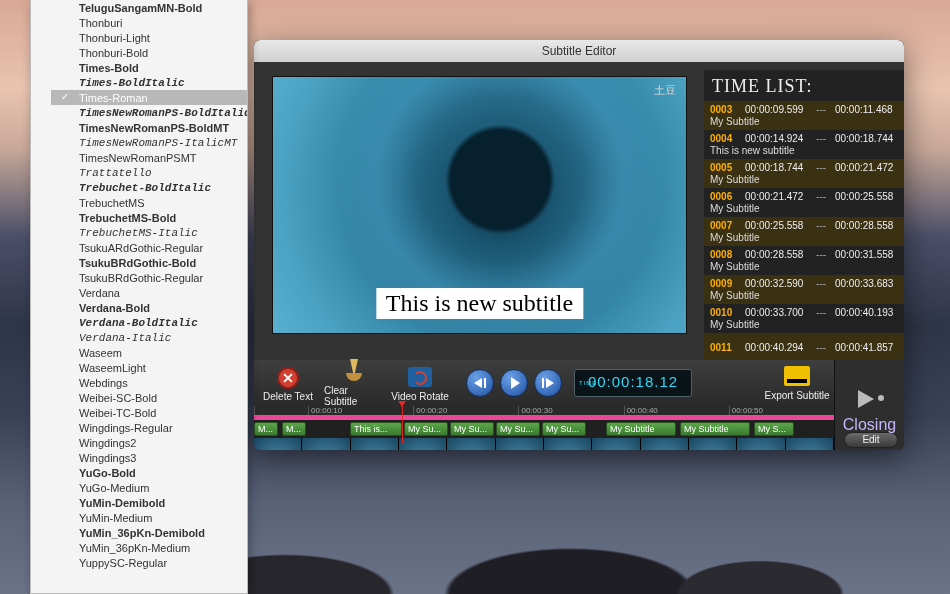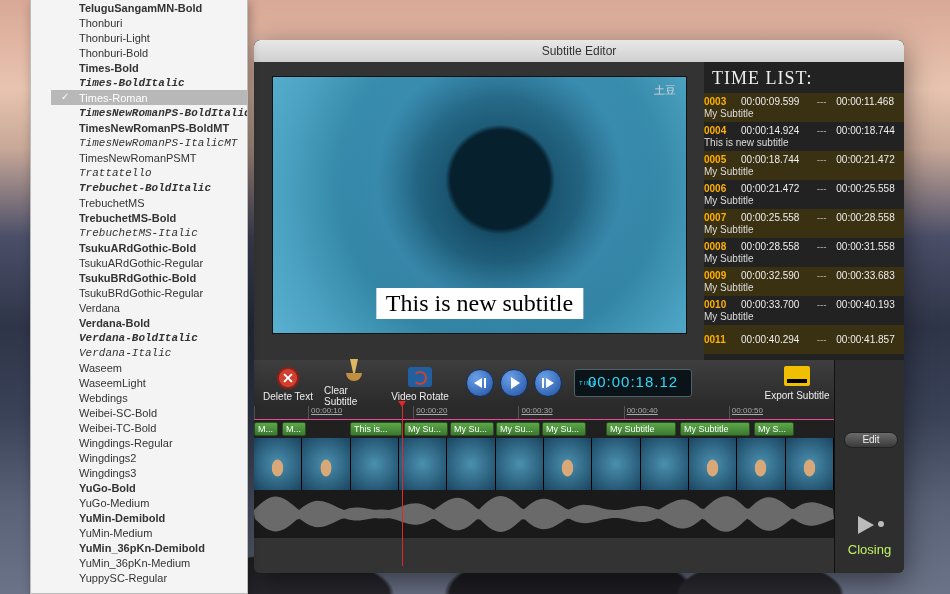--- a/index.html
+++ b/index.html
@@ -28,21 +28,21 @@
   }
   .font-item.sel { background: #b8b8b8; color: #fff; }
   .font-item.sel::before {
     content: "✓"; position: absolute; left: 10px; top: 1px; font-size: 10px;
   }
   .font-bold { font-weight: bold; }
   .font-italic { font-style: italic; font-family: Liberation Mono, monospace; }
 
   
   .window {
-    position: absolute; left: 254px; top: 40px; width: 650px; height: 533px;
+    position: absolute; left: 254px; top: 40px; width: 650px; height: 410px;
     background: #3a3a3a; border-radius: 6px; overflow: hidden;
     box-shadow: 0 8px 30px rgba(0,0,0,.5);
   }
   .titlebar {
     height: 22px; background: linear-gradient(#e8e8e8, #d0d0d0);
     text-align: center; font-size: 12px; line-height: 22px; color: #333;
     border-top-left-radius: 6px; border-top-right-radius: 6px;
   }
   .editor-body { position: absolute; top: 22px; left: 0; right: 0; bottom: 0; background: #333; }
 
@@ -56,28 +56,28 @@
                 radial-gradient(circle at 55% 40%, transparent 30%, rgba(80,180,220,.3) 45%, transparent 60%);
   }
   .corner-label { position: absolute; top: 6px; right: 10px; font-size: 11px; color: #d8d8d8; }
   .sub-overlay {
     position: absolute; left: 50%; bottom: 14px; transform: translateX(-50%);
     background: #fff; color: #000; font-family: "Times New Roman", serif;
     font-size: 24px; padding: 2px 10px; white-space: nowrap;
   }
 
   .timelist {
-    position: absolute; right: 0; top: 0; width: 200px; height: 298px;
+    position: absolute; right: 0; top: 8px; width: 200px; height: 298px;
     background: #222; overflow: hidden;
   }
   .tl-head {
     font-family: "Times New Roman", serif; font-size: 18px; color: #eee;
     padding: 6px 8px 4px; letter-spacing: 1px;
   }
-  .tl-row { height: 29px; padding: 1px 0; font-size: 10px; color: #eee;
+  .tl-row { height: 29px; padding: 1px 6px; font-size: 10px; color: #eee;
     display: flex; flex-direction: column; justify-content: center; position: relative; }
   .tl-row.r0 { background: #3a3012; }
   .tl-row.r1 { background: #222; }
   .tl-line1 { display: flex; gap: 8px; align-items: center; }
   .tl-idx { color: #ffb000; font-weight: bold; width: 30px; }
   .tl-t1 { width: 70px; }
   .tl-sep { width: 12px; color: #aaa; }
   .tl-t2 { width: 70px; }
   .tl-label { font-size: 10px; color: #ddd; margin-top: 1px; }
 
@@ -119,22 +119,22 @@
 
   .rbtn { display: flex; flex-direction: column; align-items: center; gap: 4px;
     color: #eee; font-size: 10px; cursor: pointer; }
   .icon-sub { width: 26px; height: 20px; background: #f0c000; border-radius: 2px; position: relative; }
   .icon-sub::after { content: ""; position: absolute; left: 3px; bottom: 3px; right: 3px; height: 4px; background: #000; }
   .icon-vid { width: 26px; height: 20px; background: #0090e0; border-radius: 3px; position: relative; }
   .icon-vid::after { content: ""; position: absolute; left: 8px; top: 5px; border-left: 8px solid #fff; border-top: 5px solid transparent; border-bottom: 5px solid transparent; }
 
   
   .ruler { position: absolute; left: 0; right: 70px; top: 344px; height: 14px;
-    background: #2a2a2a; color: #aaa; font-size: 8px; border-bottom: 1px solid #ec4899;
-    display: flex; text-decoration: underline; }
+    background: #2a2a2a; color: #aaa; font-size: 8px; border-bottom: 5px solid #ec4899;
+    display: flex; }
   .ruler-tick { flex: 1; border-left: 1px solid #555; padding-left: 2px; position: relative; }
 
   
   .subtrack { position: absolute; left: 0; right: 70px; top: 358px; height: 18px;
     background: #202020; }
   .clip { position: absolute; top: 2px; height: 14px; background: linear-gradient(#5aa848, #3c7830);
     border: 1px solid #2a5020; border-radius: 2px; font-size: 9px; color: #fff;
     padding: 0 3px; overflow: hidden; white-space: nowrap; line-height: 13px; }
 
   
@@ -154,21 +154,21 @@
   .playhead::before { content: ""; position: absolute; top: -5px; left: -4px; width: 0; height: 0;
     border-left: 4px solid transparent; border-right: 4px solid transparent; border-top: 6px solid #e02828; }
 
   
   .sidepanel { position: absolute; right: 0; top: 298px; width: 70px; bottom: 0;
     background: #2e2e2e; border-left: 1px solid #111; padding-left: 6px; }
   .editbtn { position: absolute; top: 72px; right: 6px; width: 54px; height: 16px;
     background: linear-gradient(#6a6a6a, #3a3a3a); border: 1px solid #222; border-radius: 9px;
     font-size: 10px; color: #eee; text-align: center; line-height: 14px; cursor: pointer; }
   .closing { position: absolute; bottom: 16px; left: 0; right: 0; text-align: center;
-    color: #bef264; font-size: 13px; }
+    color: #c4b5fd; font-size: 16px; }
   .closing-icon { width: 28px; height: 22px; margin: 0 auto 6px; position: relative; }
   .closing-icon::before { content: ""; position: absolute; left: 2px; top: 2px;
     border-left: 16px solid #bbb; border-top: 9px solid transparent; border-bottom: 9px solid transparent; }
   .closing-icon::after { content: ""; position: absolute; right: 0; top: 7px; width: 6px; height: 6px;
     background: #bbb; border-radius: 50%; }
 
 </style>
 </head>
 <body>
 
@@ -186,21 +186,20 @@
     <div class="font-item sel">Times-Roman</div>
     <div class="font-item font-bold font-italic">TimesNewRomanPS-BoldItalicMT</div>
     <div class="font-item font-bold">TimesNewRomanPS-BoldMT</div>
     <div class="font-item font-italic">TimesNewRomanPS-ItalicMT</div>
     <div class="font-item">TimesNewRomanPSMT</div>
     <div class="font-item font-italic">Trattatello</div>
     <div class="font-item font-bold font-italic">Trebuchet-BoldItalic</div>
     <div class="font-item">TrebuchetMS</div>
     <div class="font-item font-bold">TrebuchetMS-Bold</div>
     <div class="font-item font-italic">TrebuchetMS-Italic</div>
-    <div class="font-item font-bold">TsukuARdGothic-Bold</div>
     <div class="font-item">TsukuARdGothic-Regular</div>
     <div class="font-item font-bold">TsukuBRdGothic-Bold</div>
     <div class="font-item">TsukuBRdGothic-Regular</div>
     <div class="font-item">Verdana</div>
     <div class="font-item font-bold">Verdana-Bold</div>
     <div class="font-item font-bold font-italic">Verdana-BoldItalic</div>
     <div class="font-item font-italic">Verdana-Italic</div>
     <div class="font-item">Waseem</div>
     <div class="font-item">WaseemLight</div>
     <div class="font-item">Webdings</div>

